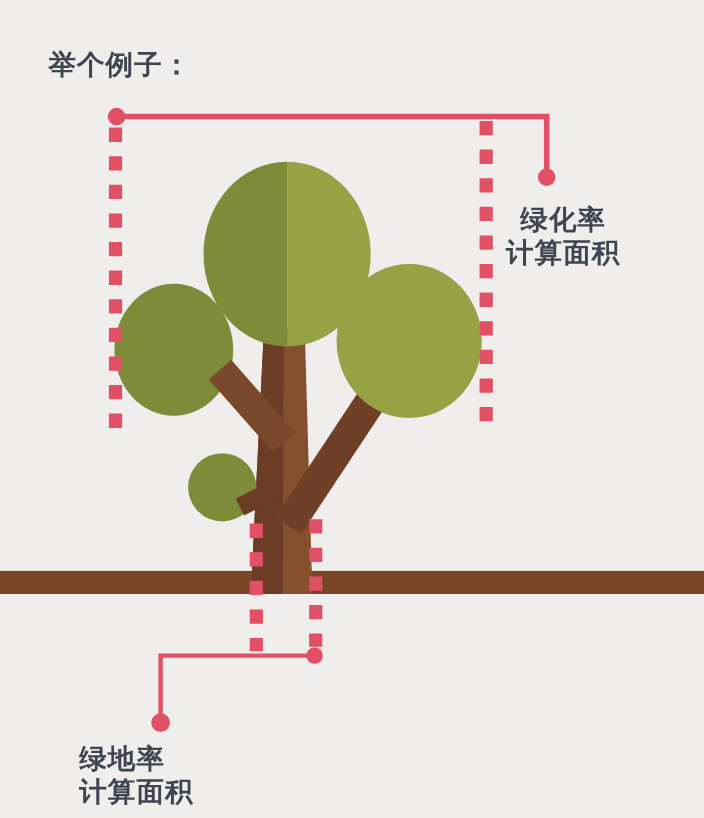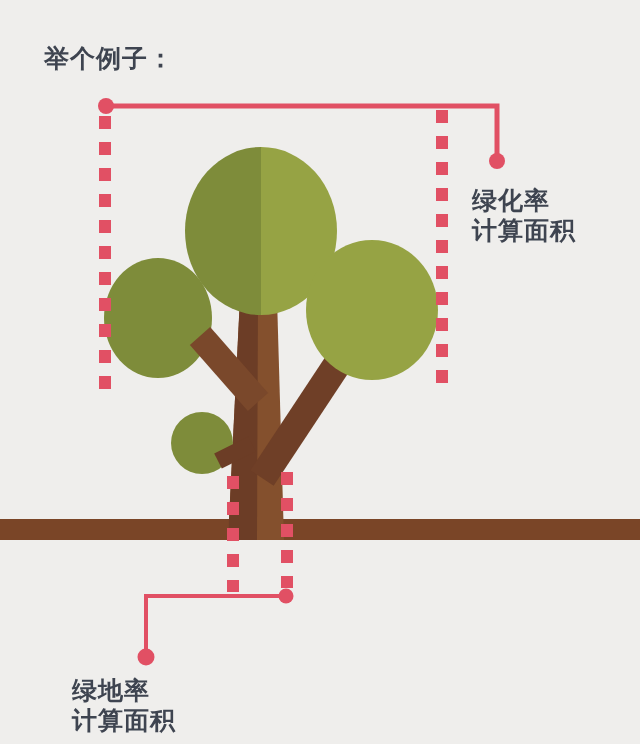--- a/index.html
+++ b/index.html
@@ -25,21 +25,21 @@
     white-space: nowrap;
   }
   .anno-label {
     position: absolute;
     font-size: 25px;
     font-weight: bold;
     line-height: 30px;
     letter-spacing: 1px;
     white-space: nowrap;
   }
-  .anno-label.right-label { left: 472px; top: 185px; }
+  .anno-label.right-label { left: 460px; top: 185px; text-align: center; }
   .anno-label.bottom-label { left: 72px; top: 675px; }
 </style>
 </head>
 <body>
 
 <div class="canvas" style="background: rgb(239, 238, 236);">
 
   <svg class="scene" viewBox="0 0 640 744" xmlns="http://www.w3.org/2000/svg">
 
     <rect x="0" y="519" width="640" height="21" style="fill: rgb(122, 69, 39);"></rect>

